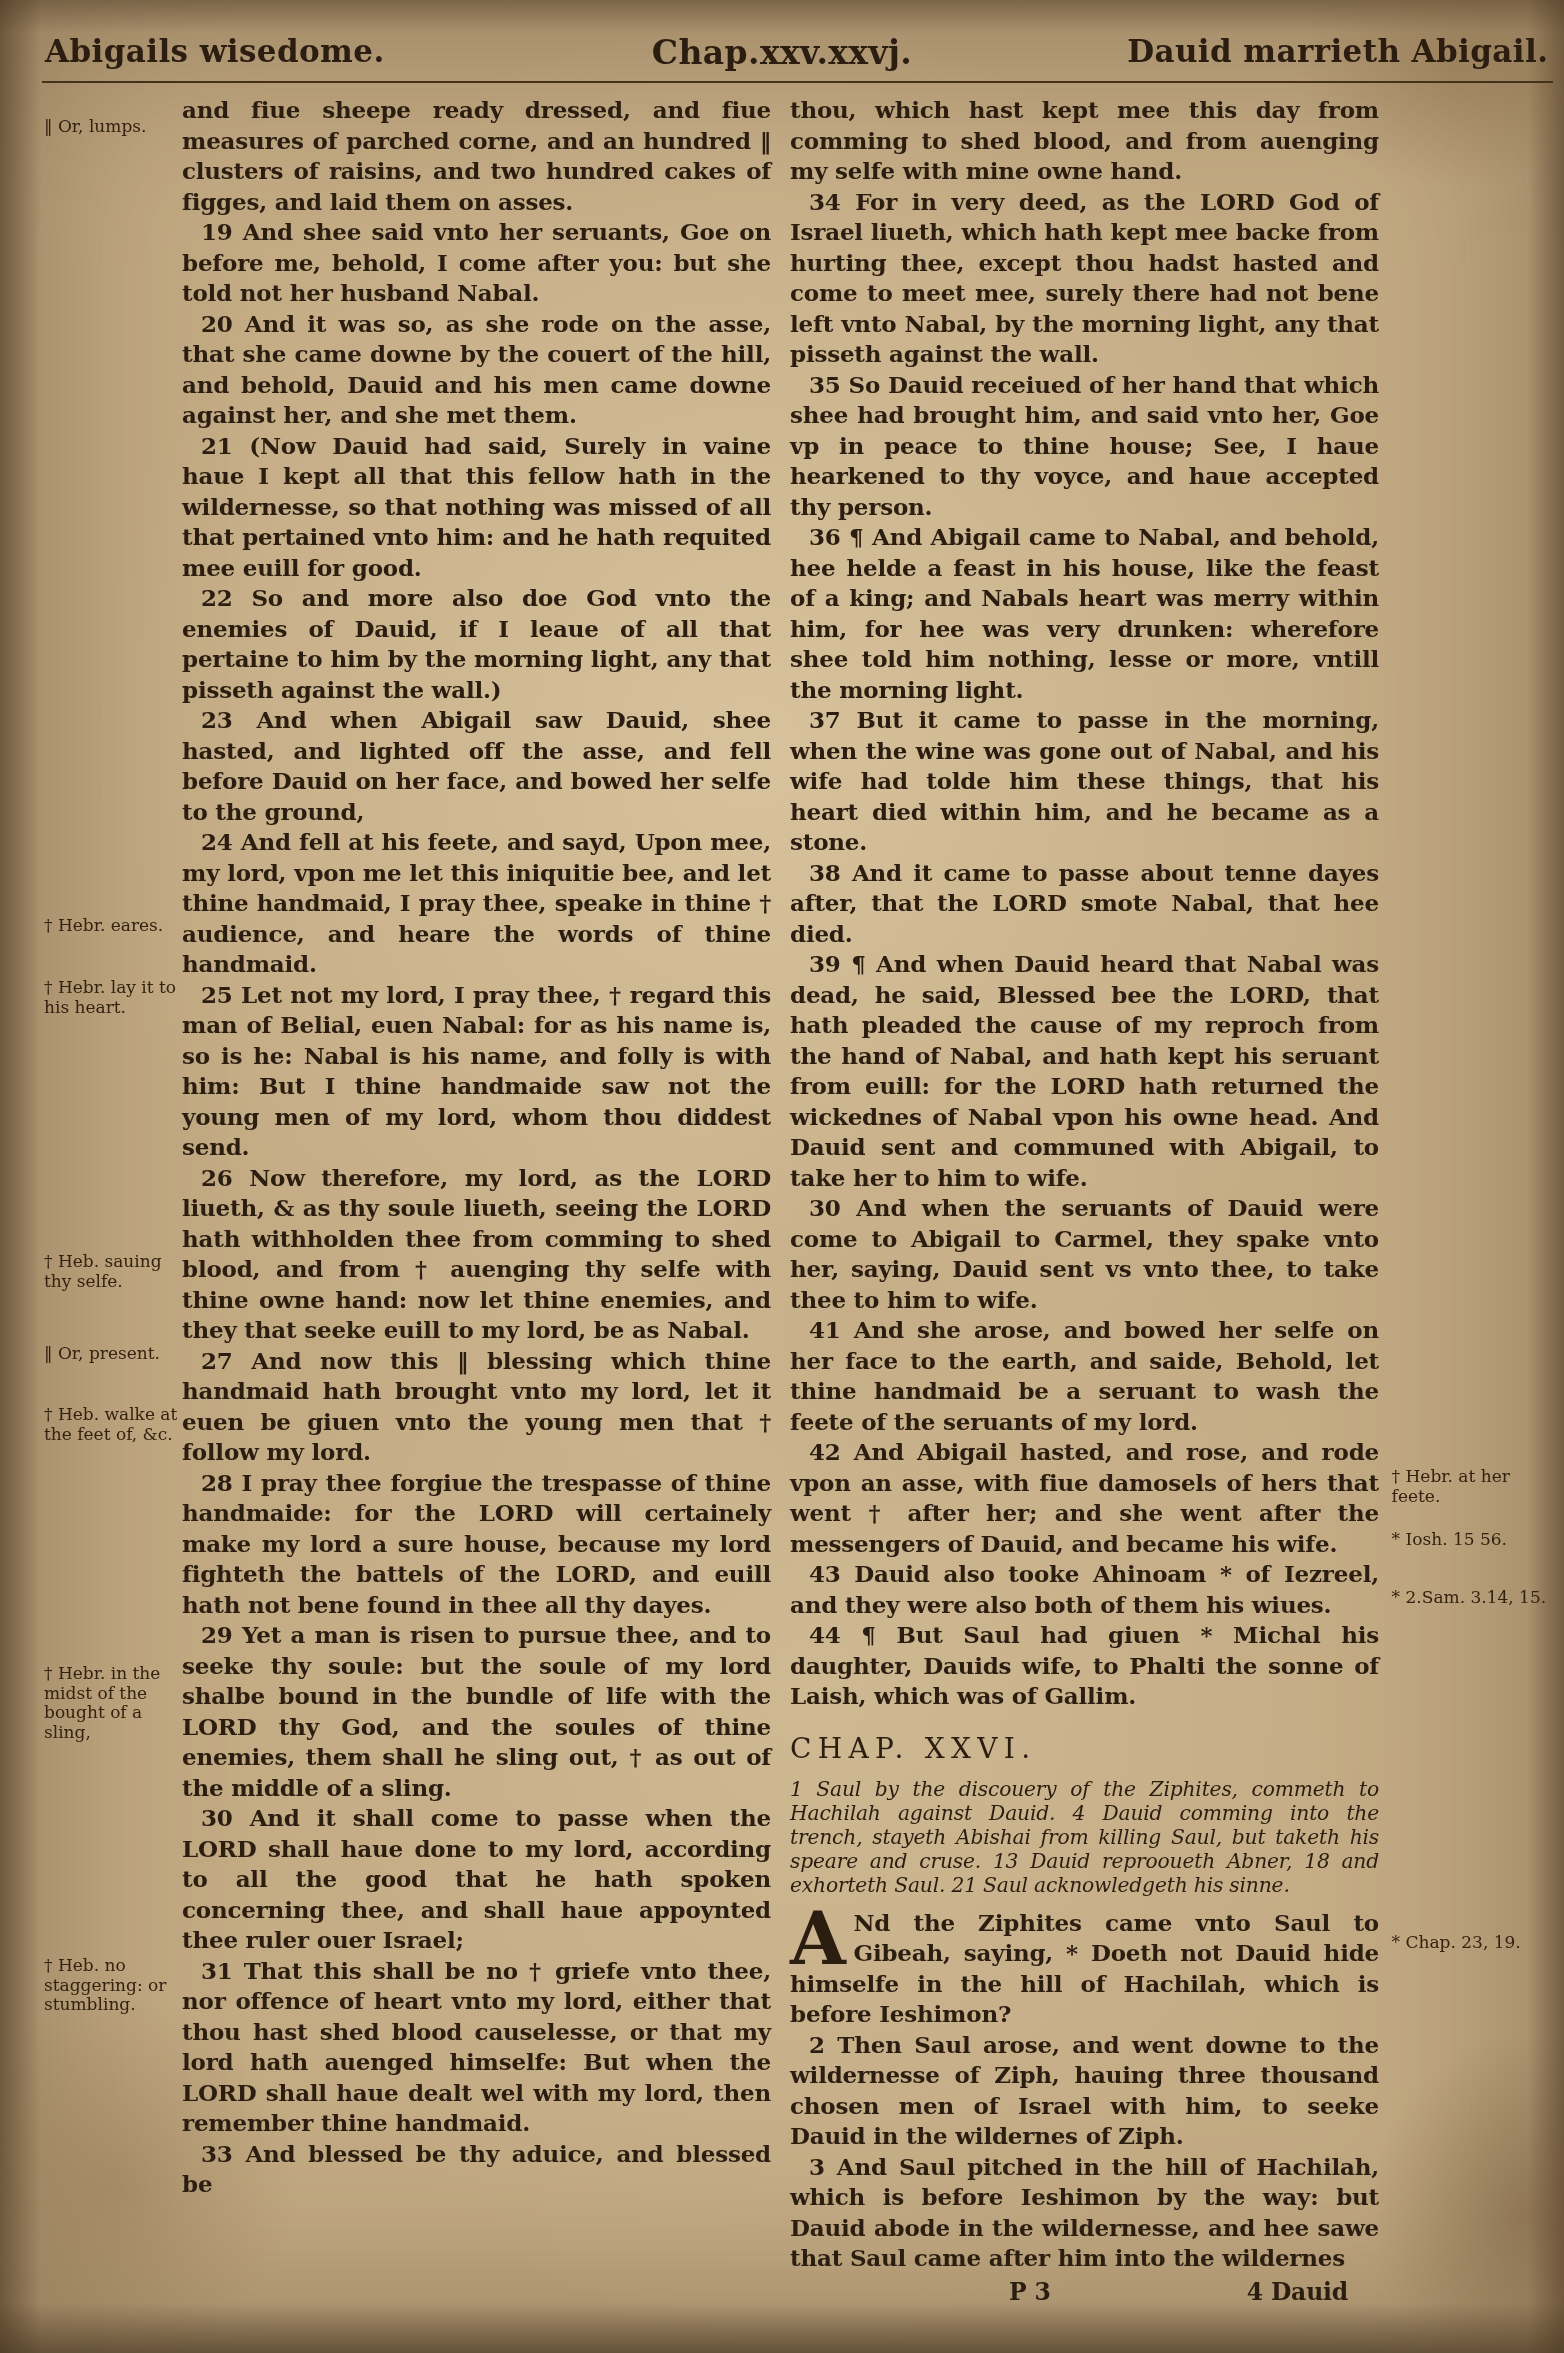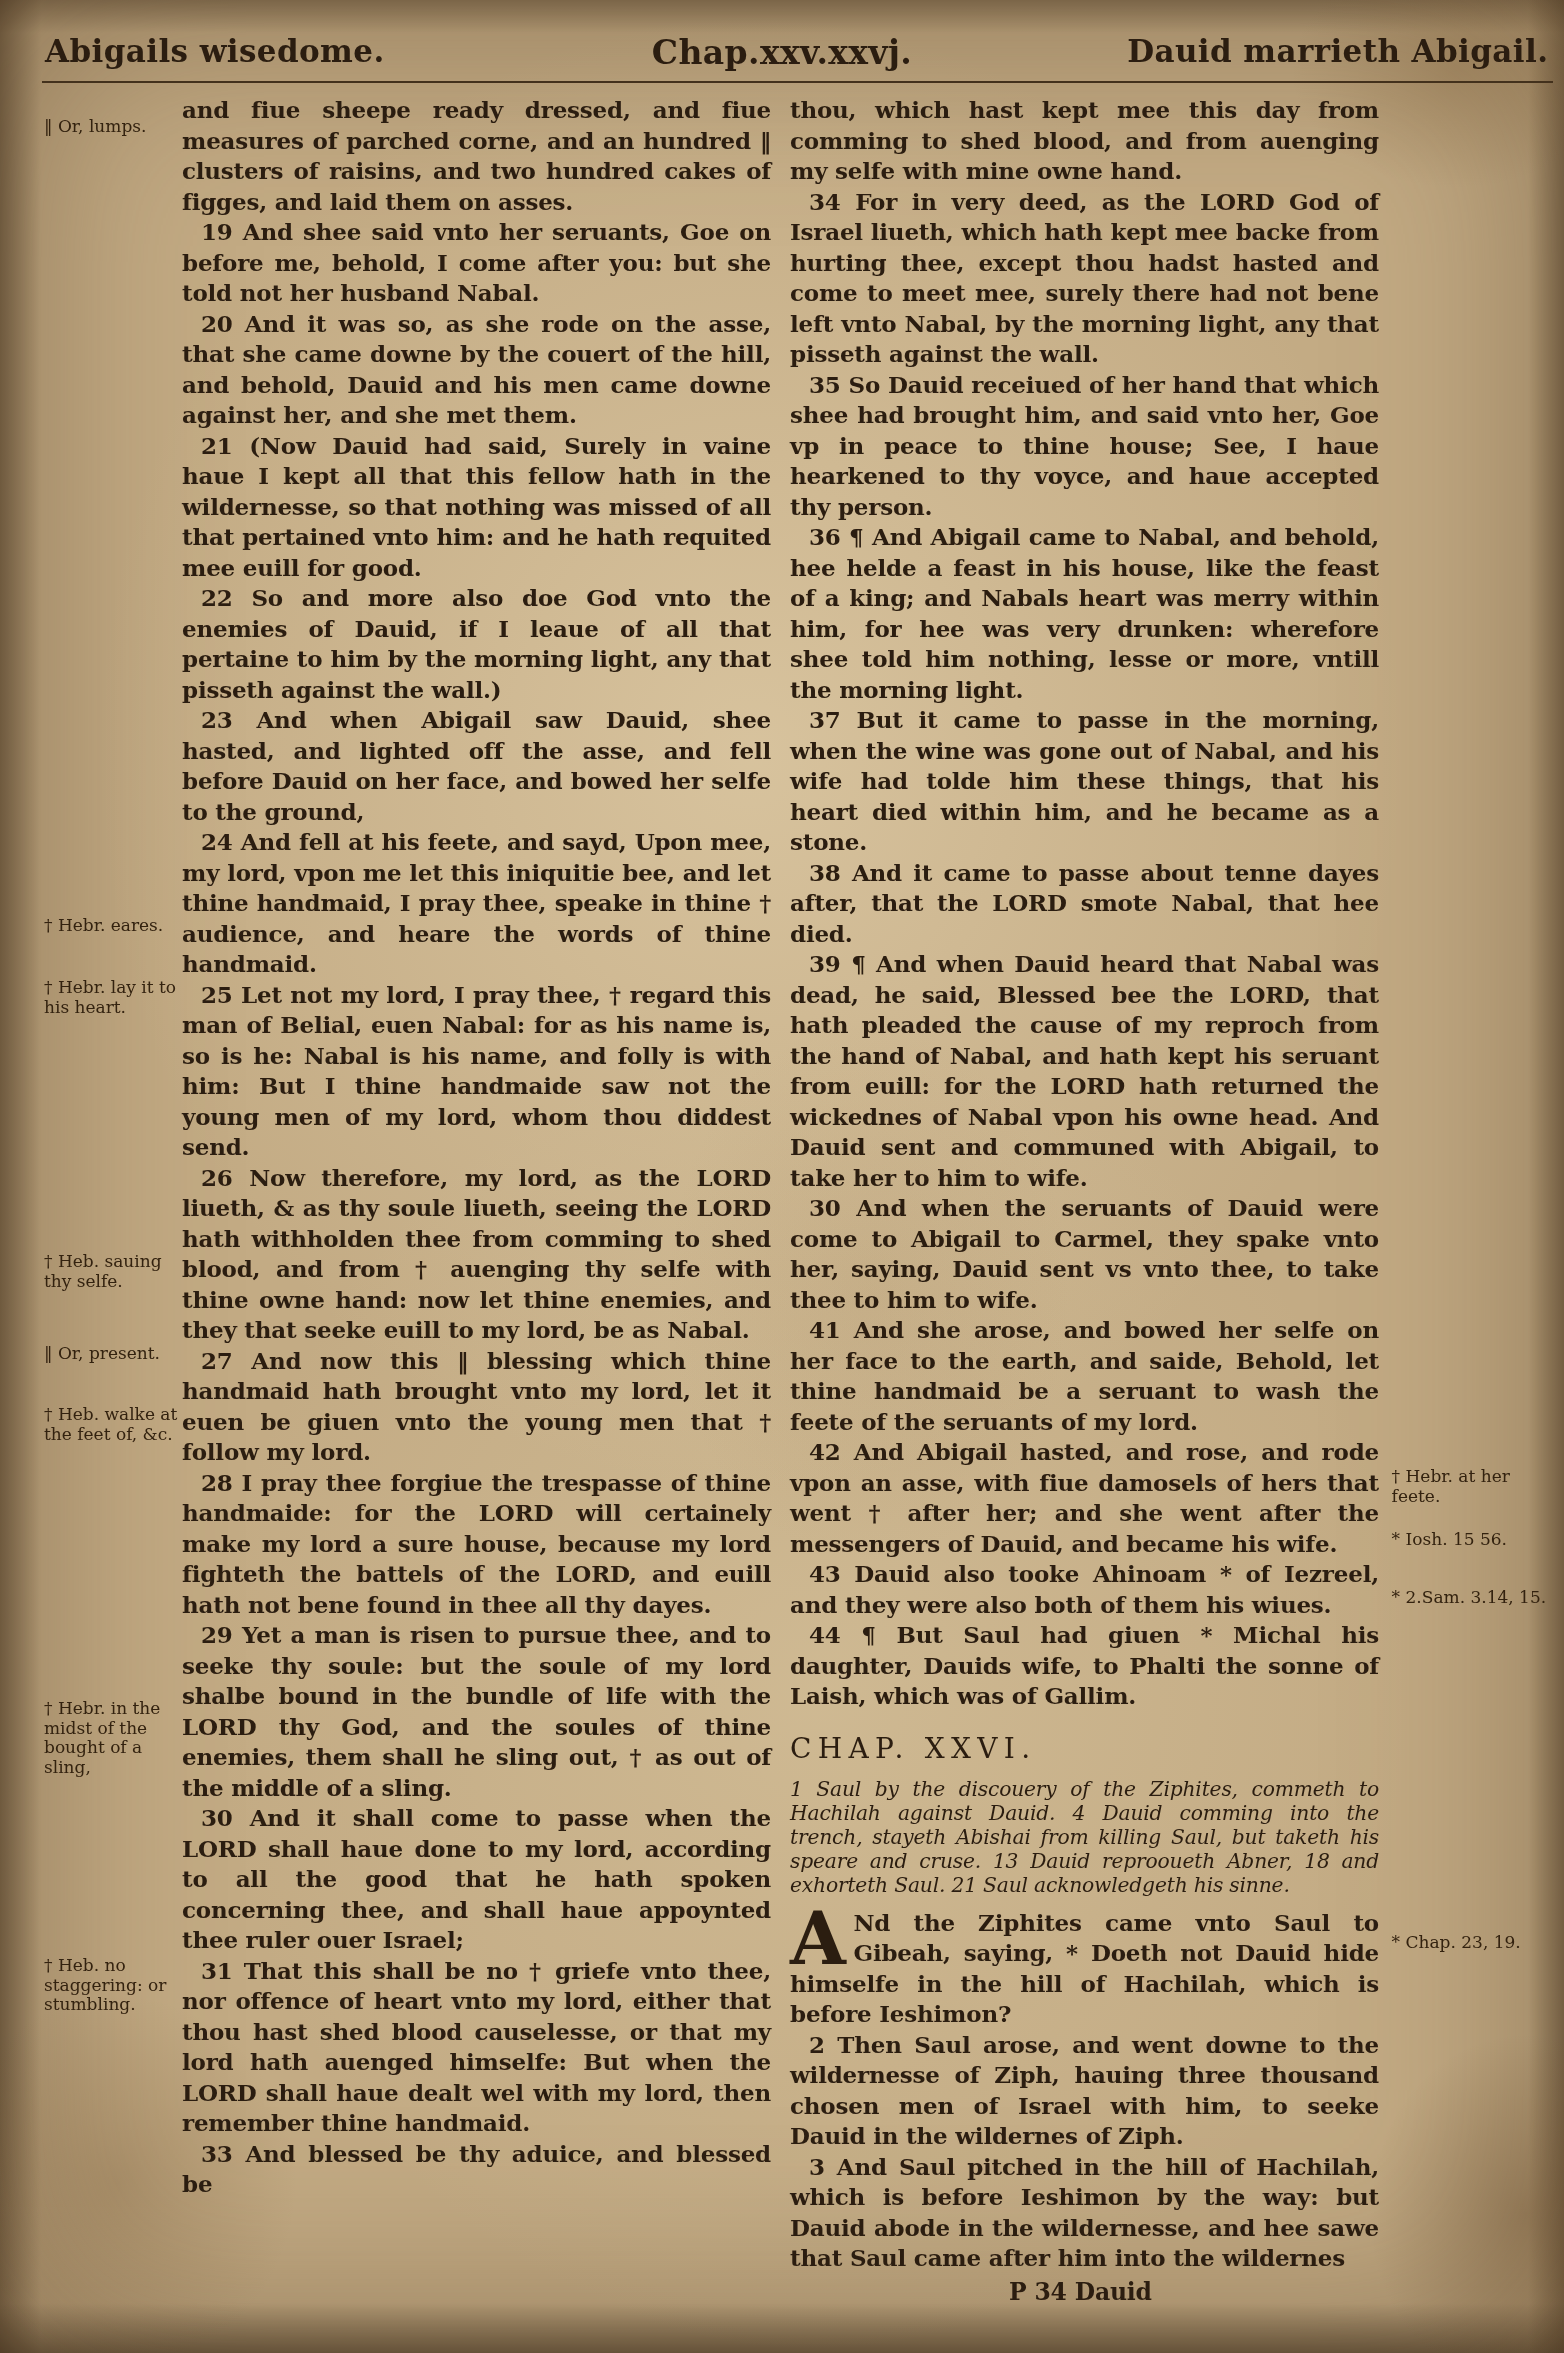--- a/index.html
+++ b/index.html
@@ -34,21 +34,21 @@
   .vp.cont{text-indent:0;}
 
   .chap-heading{margin:22px 0 12.5px;text-indent:0;font-weight:400;font-size:28px;letter-spacing:6.3px;}
   .summary{margin:0 0 11px;text-indent:0;font-style:italic;font-weight:400;font-size:20.3px;line-height:24px;}
   .dropcap{float:left;font-size:72px;line-height:56px;padding:3.1px 7.8px 0 0;font-weight:700;}
 
   .note{position:absolute;font-weight:400;font-size:17px;line-height:19.6px;color:#33220f;}
   .note.nl{left:44px;width:135px;}
   .note.nr{right:9.4px;width:163px;}
 
-  .footer-row{display:flex;padding:3.1px 31px 0 219px;font-size:23.5px;font-weight:700;text-indent:0;}
+  .footer-row{display:flex;justify-content:space-between;padding:3.1px 31px 0 219px;font-size:23.5px;font-weight:700;text-indent:0;}
 </style>
 </head>
 <body>
 
 <div class="page">
 
   <div class="stain s1"></div>
   <div class="stain s2"></div>
   <div class="stain s3"></div>
   <div class="stain s4"></div>
@@ -57,21 +57,21 @@
   <div class="hdr hdr-center">Chap.xxv.xxvj.</div>
   <div class="hdr hdr-right">Dauid marrieth Abigail.</div>
   <div class="header-rule"></div>
 
   <div class="note nl" style="top:117px">‖ Or, lumps.</div>
   <div class="note nl" style="top:916px">† Hebr. eares.</div>
   <div class="note nl" style="top:978px">† Hebr. lay it to his heart.</div>
   <div class="note nl" style="top:1252px">† Heb. sauing thy selfe.</div>
   <div class="note nl" style="top:1344px">‖ Or, present.</div>
   <div class="note nl" style="top:1405px">† Heb. walke at the feet of, &amp;c.</div>
-  <div class="note nl" style="top:1699px">† Hebr. in the midst of the bought of a sling,</div>
+  <div class="note nl" style="top:1664px">† Hebr. in the midst of the bought of a sling,</div>
   <div class="note nl" style="top:1956px">† Heb. no staggering: or stumbling.</div>
 
   <div class="note nr" style="top:1467px">† Hebr. at her feete.</div>
   <div class="note nr" style="top:1530px">* Iosh. 15 56.</div>
   <div class="note nr" style="top:1588px">* 2.Sam. 3.14, 15.</div>
   <div class="note nr" style="top:1933px">* Chap. 23, 19.</div>
 
   <div class="columns">
 
     <div class="col">

